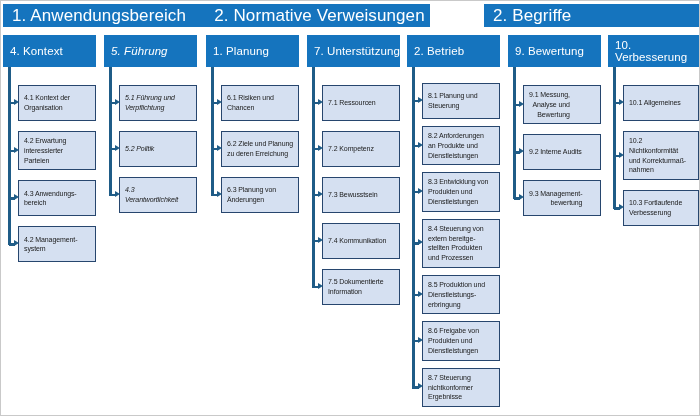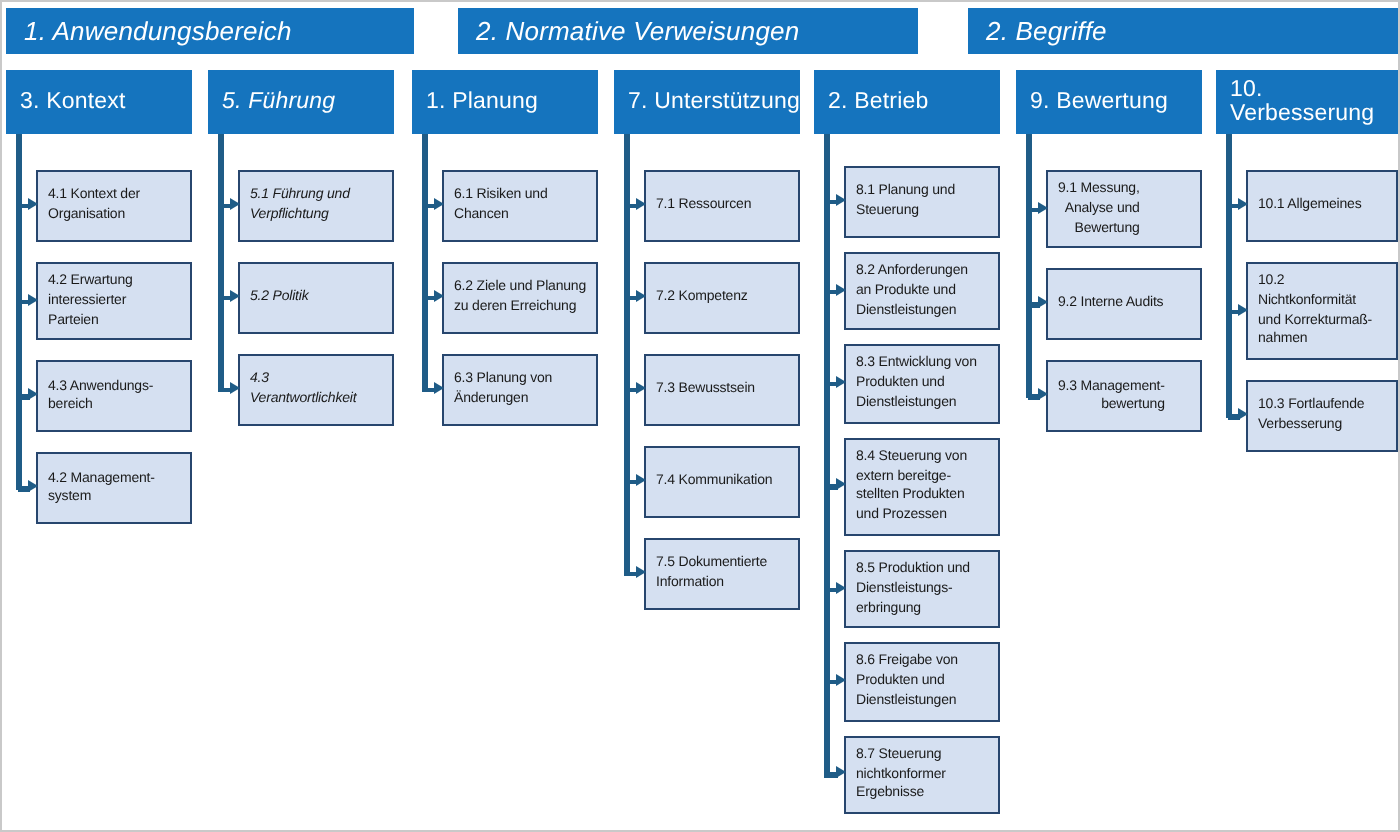--- a/index.html
+++ b/index.html
@@ -27,26 +27,25 @@
   
   .top-header {
     position: absolute;
     top: 3px;
     height: 23px;
     background: var(--header-bg);
     color: var(--header-text);
     display: flex;
     align-items: center;
     padding-left: 9px;
-    font-size: 13px;
+    font-size: 17px;
     letter-spacing: 0.1px;
-    font-style: italic;
   }
   .top-1 { left: 2px;   width: 204px; }
-  .top-2 { left: 228px; width: 230px; }
+  .top-2 { left: 199px; width: 230px; justify-content: center; }
   .top-3 { left: 483px; width: 215px; }
 
   
   .column {
     position: absolute;
     top: 34px;
     width: 93px;
   }
   .c4  { left: 2px; }
   .c5  { left: 103px; font-style: italic; }
@@ -141,21 +140,21 @@
     <span>1. Anwendungsbereich</span>
   </div>
   <div class="top-header top-2">
     <span>2. Normative Verweisungen</span>
   </div>
   <div class="top-header top-3">
     <span>2. Begriffe</span>
   </div>
 
   <div class="column c4">
-    <div class="col-header">3. Kontext</div>
+    <div class="col-header">4. Kontext</div>
     <div class="vline" style="height: 178px;"></div>
     <div class="items">
       <div class="item">
           <span class="arrow"></span>
           <span class="txt">4.1 Kontext der
 Organisation</span>
         </div>
       <div class="item">
           <span class="arrow"></span>
           <span class="txt">4.2 Erwartung

